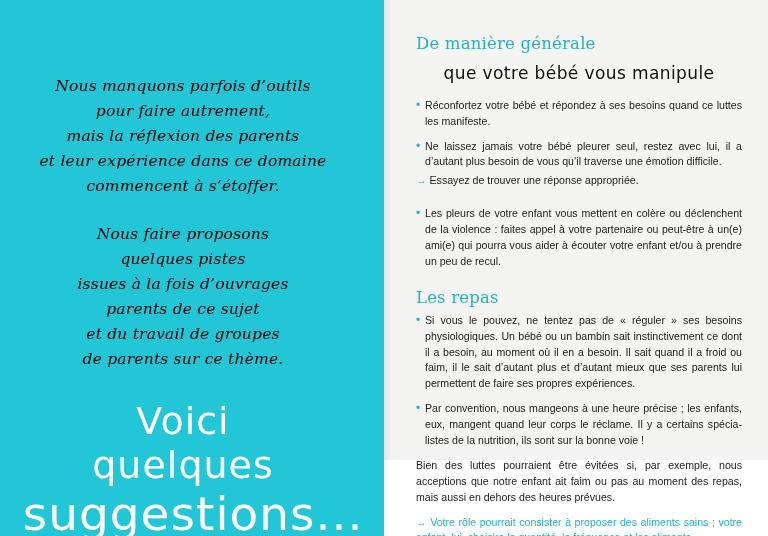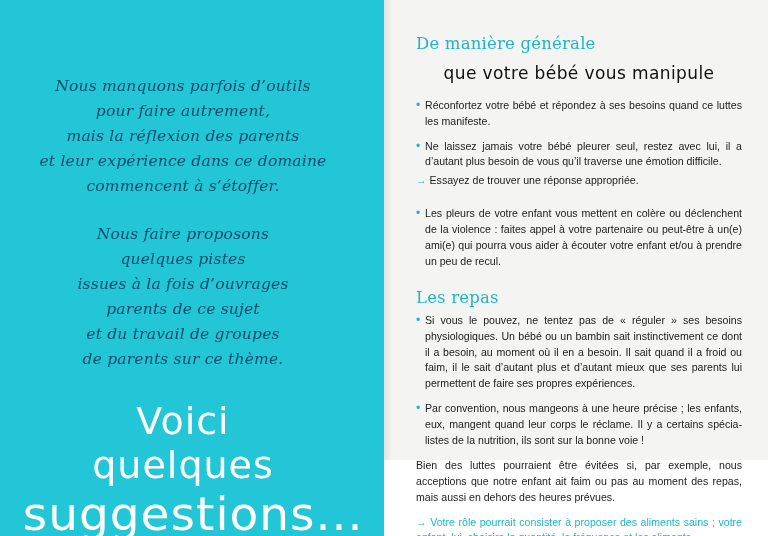--- a/index.html
+++ b/index.html
@@ -35,21 +35,21 @@
     left: 0;
     right: 18px;
     top: 74px;
     text-align: center;
   }
   .para {
     font-family: "DejaVu Serif", serif;
     font-style: italic;
     font-size: 15.5px;
     line-height: 1.62;
-    color: #0c4a6e;
+    color: #000000;
     margin: 0 0 18px 0;
     letter-spacing: 0.2px;
   }
   .para-2 {
     margin-top: 22px;
   }
   .voici {
     margin-top: 30px;
     text-align: center;
     color: #ffffff;

